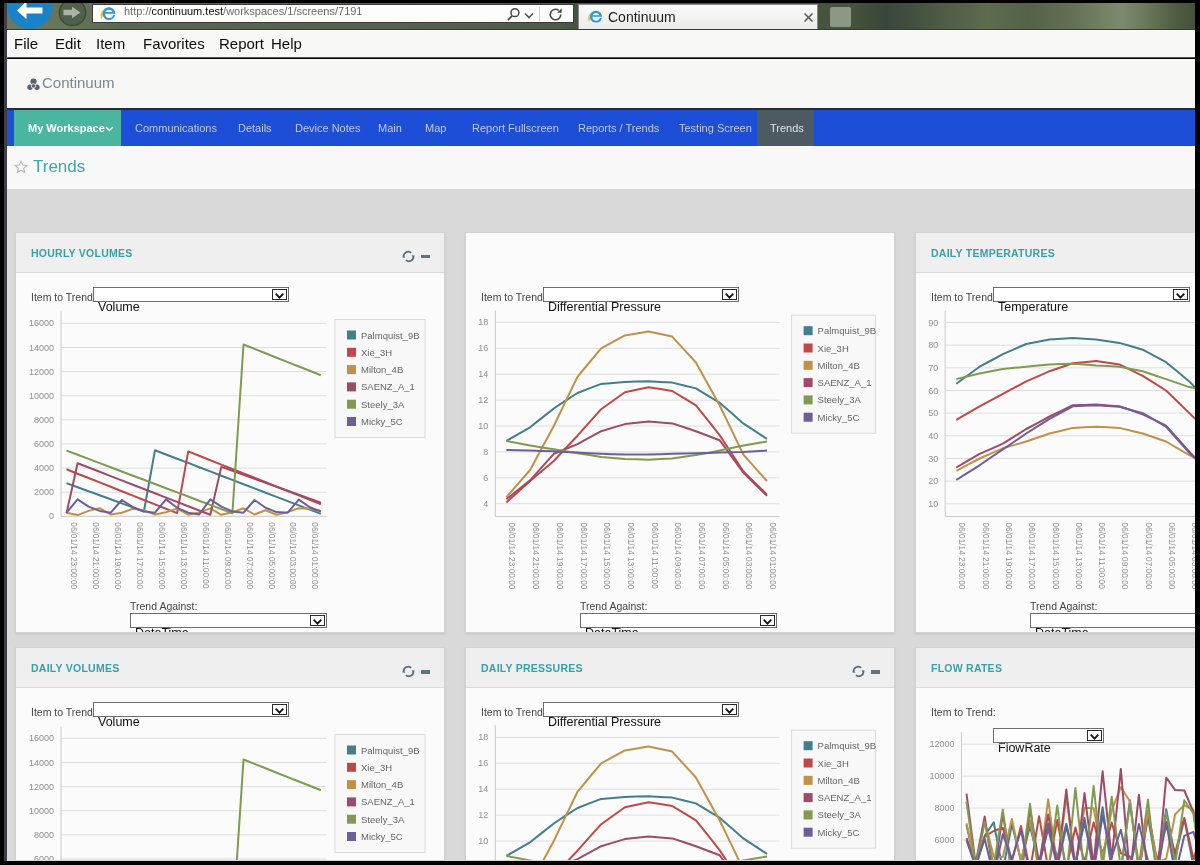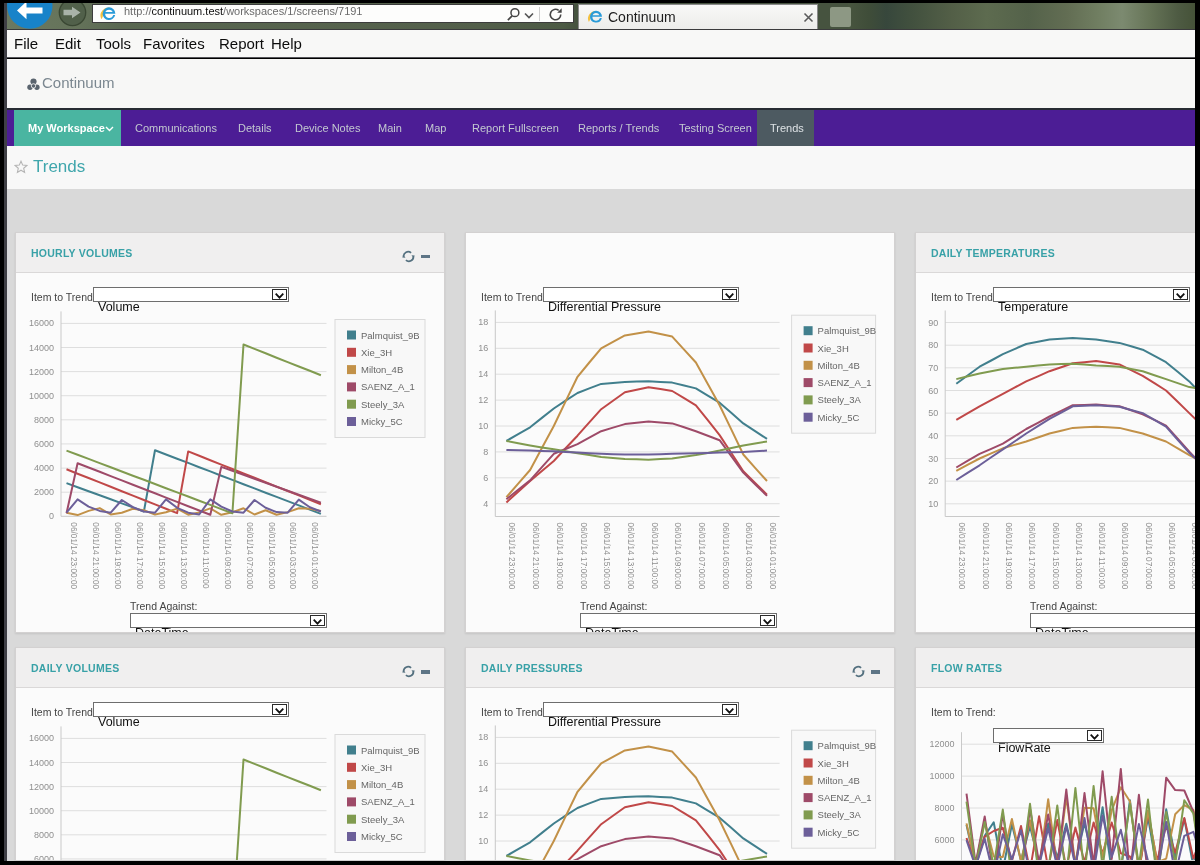--- a/index.html
+++ b/index.html
@@ -7,21 +7,21 @@
 #titlebar { position:absolute; left:4px; top:3px; width:1191px; height:26px; overflow:hidden;
   background:linear-gradient(90deg,#6b7961 0%,#65735a 6%,#596751 10%,#535f4a 40%,#4c5a44 47%,#46533f 48%);}
 #tbright { position:absolute; left:844px; top:0; width:347px; height:26px;
   background:linear-gradient(90deg,#48553f 0%,#3f4d39 6%,#37473c 11%,#41503e 18%,#535f47 30%,#5d6b4f 40%,#54624a 52%,#626d53 63%,#707e61 72%,#7c8a70 79%,#667457 87%,#4e5b43 95%,#455238 100%);}
 #menubar { position:absolute; left:4px; top:29px; width:1191px; height:29px; background:#f8f8f7;
   border-top:1px solid #3a3a3c; border-bottom:1px solid #55555a; }
 #menubar span { position:absolute; top:5px; font-size:15px; color:#0c0c0c; }
 #page { position:absolute; left:4px; top:59px; width:1191px; height:802px; background:#d9d9d9; overflow:hidden; }
 #appheader { position:absolute; left:0; top:0; width:1191px; height:49px; background:#f7f7f6; }
 #navdark { position:absolute; left:0; top:49px; width:1191px; height:2px; background:#272c33; }
-#navbar { position:absolute; left:0; top:51px; width:1191px; height:36px; background:#4c1d95; }
+#navbar { position:absolute; left:0; top:51px; width:1191px; height:36px; background:#1d4ed8; }
 #navbar .item { position:absolute; top:12px; font-size:11px; color:#c3c9d0; white-space:nowrap; }
 #titlerow { position:absolute; left:0; top:87px; width:1191px; height:43px; background:#f8f8f8; }
 .panel { position:absolute; background:#fbfbfb; border:1px solid #d3d1d1; overflow:hidden;
   box-shadow:0 1px 2px rgba(0,0,0,0.10); }
 .phead { position:absolute; left:0; top:0; right:0; height:40px; background:#f0efef; border-bottom:1px solid #dad8d8; }
 .ptitle { position:absolute; left:15px; top:14px; font-size:10.5px; font-weight:bold; letter-spacing:0.25px; color:#38a1a7; }
 .ilab { position:absolute; left:15px; top:58px; font-size:10.5px; color:#444; }
 .tlab { position:absolute; left:114px; top:367px; font-size:10.5px; color:#444; }
 .sel { position:absolute; background:#fff; border:1px solid #6e6e6e; font-size:12.5px; color:#101010; }
 .sel span { position:absolute; left:4px; top:12px; white-space:nowrap; }
@@ -69,21 +69,21 @@
       <span class="abs" style="left:29px;top:4px;font-size:14px;color:#1c1c1c">Continuum</span>
       <svg class="abs" style="left:224px;top:7px" width="11" height="11" viewBox="0 0 11 11">
         <path d="M1.5 1.5 L9.5 9.5 M9.5 1.5 L1.5 9.5" stroke="#5a5a5a" stroke-width="1.6"></path>
       </svg>
     </div>
 <div class="abs" style="left:826px;top:4px;width:21px;height:20px;background:#9aa590;border-radius:2px;opacity:0.85"></div>
 </div>
 <div id="menubar">
 <span style="left:10px">File</span>
 <span style="left:51px">Edit</span>
-<span style="left:92px">Tools</span>
+<span style="left:92px">Item</span>
 <span style="left:139px">Favorites</span>
 <span style="left:215px">Report</span>
 <span style="left:267px">Help</span>
 </div>
 <div id="page">
 <div id="appheader">
       <svg class="abs" style="left:22px;top:18px" width="15" height="15" viewBox="0 0 15 15">
         <circle cx="7.5" cy="4.6" r="3.1" fill="#5a646e"></circle>
         <circle cx="4.0" cy="10.2" r="2.7" fill="#5a646e"></circle>
         <circle cx="10.9" cy="10.2" r="2.7" fill="#5a646e"></circle>

